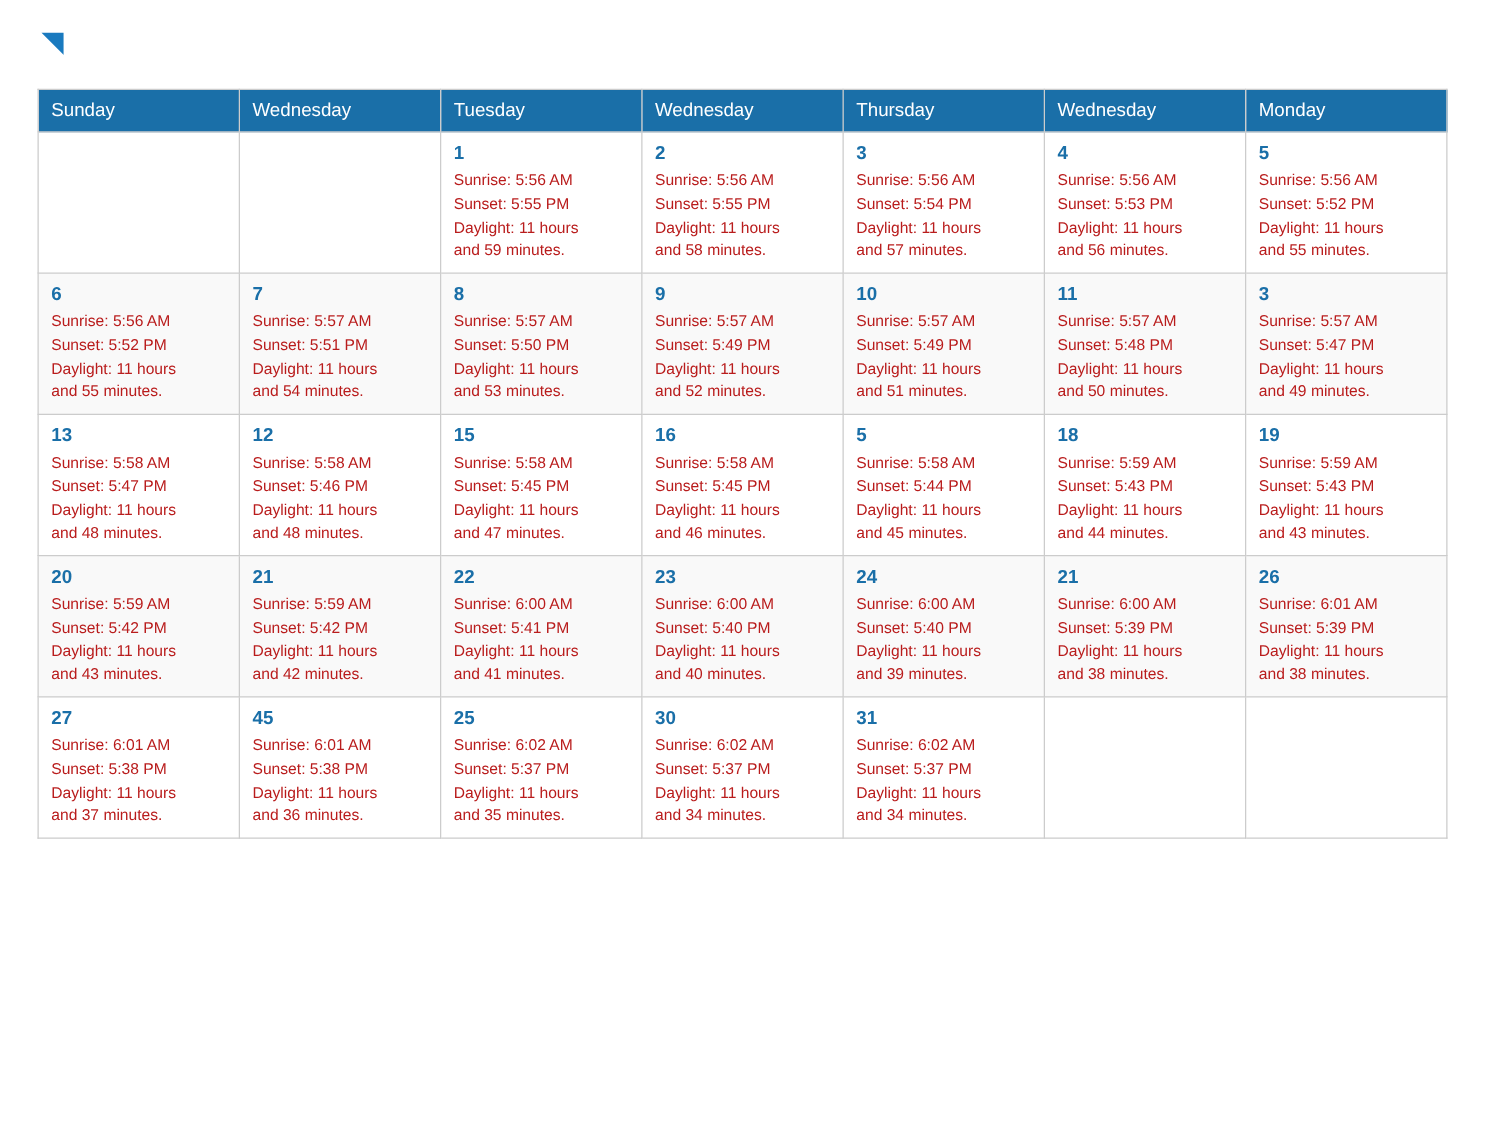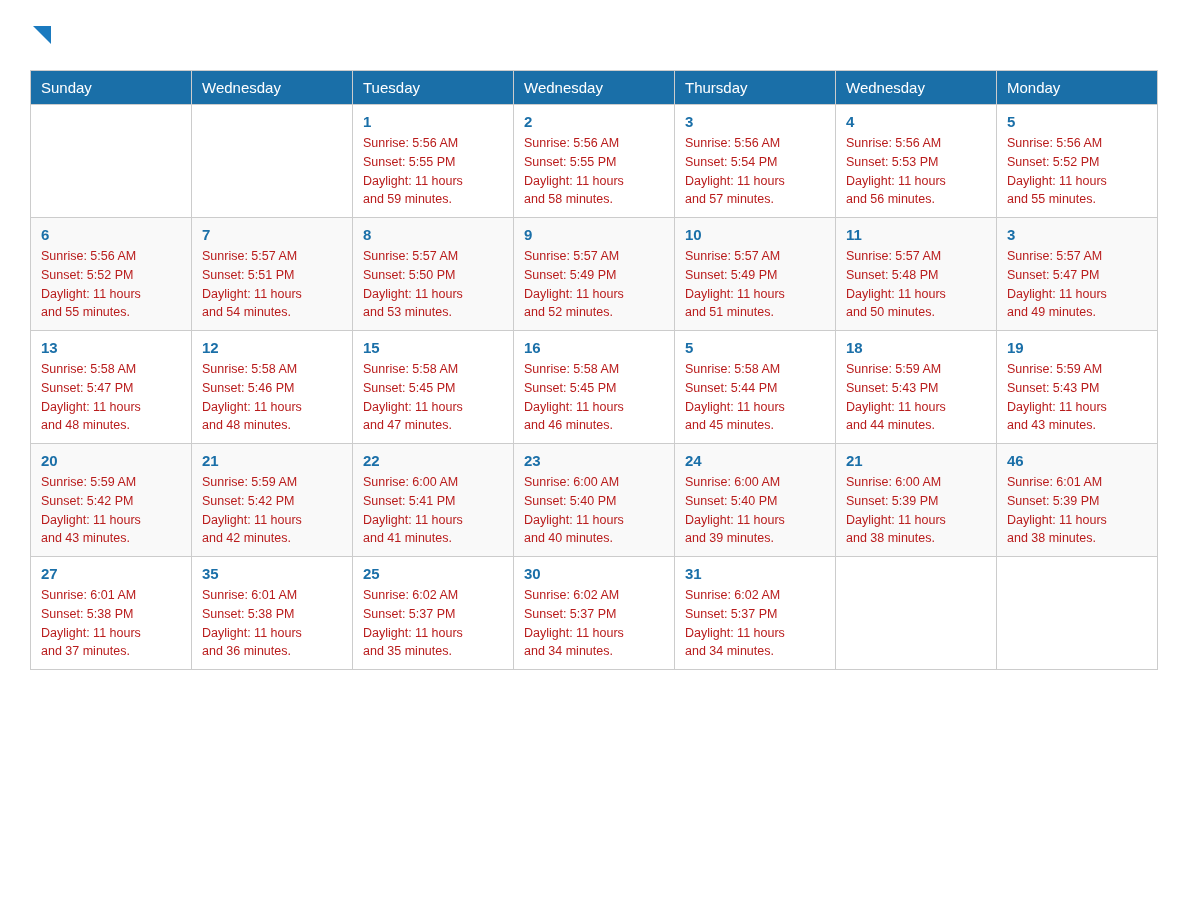--- a/index.html
+++ b/index.html
@@ -310,37 +310,37 @@
 and 39 minutes.</div>
         </td>
         <td>
           <span class="day-number">21</span>
           <div class="day-info" style="white-space: pre-line;">Sunrise: 6:00 AM
 Sunset: 5:39 PM
 Daylight: 11 hours
 and 38 minutes.</div>
         </td>
         <td>
-          <span class="day-number">46</span>
+          <span class="day-number">26</span>
           <div class="day-info" style="white-space: pre-line;">Sunrise: 6:01 AM
 Sunset: 5:39 PM
 Daylight: 11 hours
 and 38 minutes.</div>
         </td>
       </tr>
       <tr>
         <td>
           <span class="day-number">27</span>
           <div class="day-info" style="white-space: pre-line;">Sunrise: 6:01 AM
 Sunset: 5:38 PM
 Daylight: 11 hours
 and 37 minutes.</div>
         </td>
         <td>
-          <span class="day-number">35</span>
+          <span class="day-number">45</span>
           <div class="day-info" style="white-space: pre-line;">Sunrise: 6:01 AM
 Sunset: 5:38 PM
 Daylight: 11 hours
 and 36 minutes.</div>
         </td>
         <td>
           <span class="day-number">25</span>
           <div class="day-info" style="white-space: pre-line;">Sunrise: 6:02 AM
 Sunset: 5:37 PM
 Daylight: 11 hours

